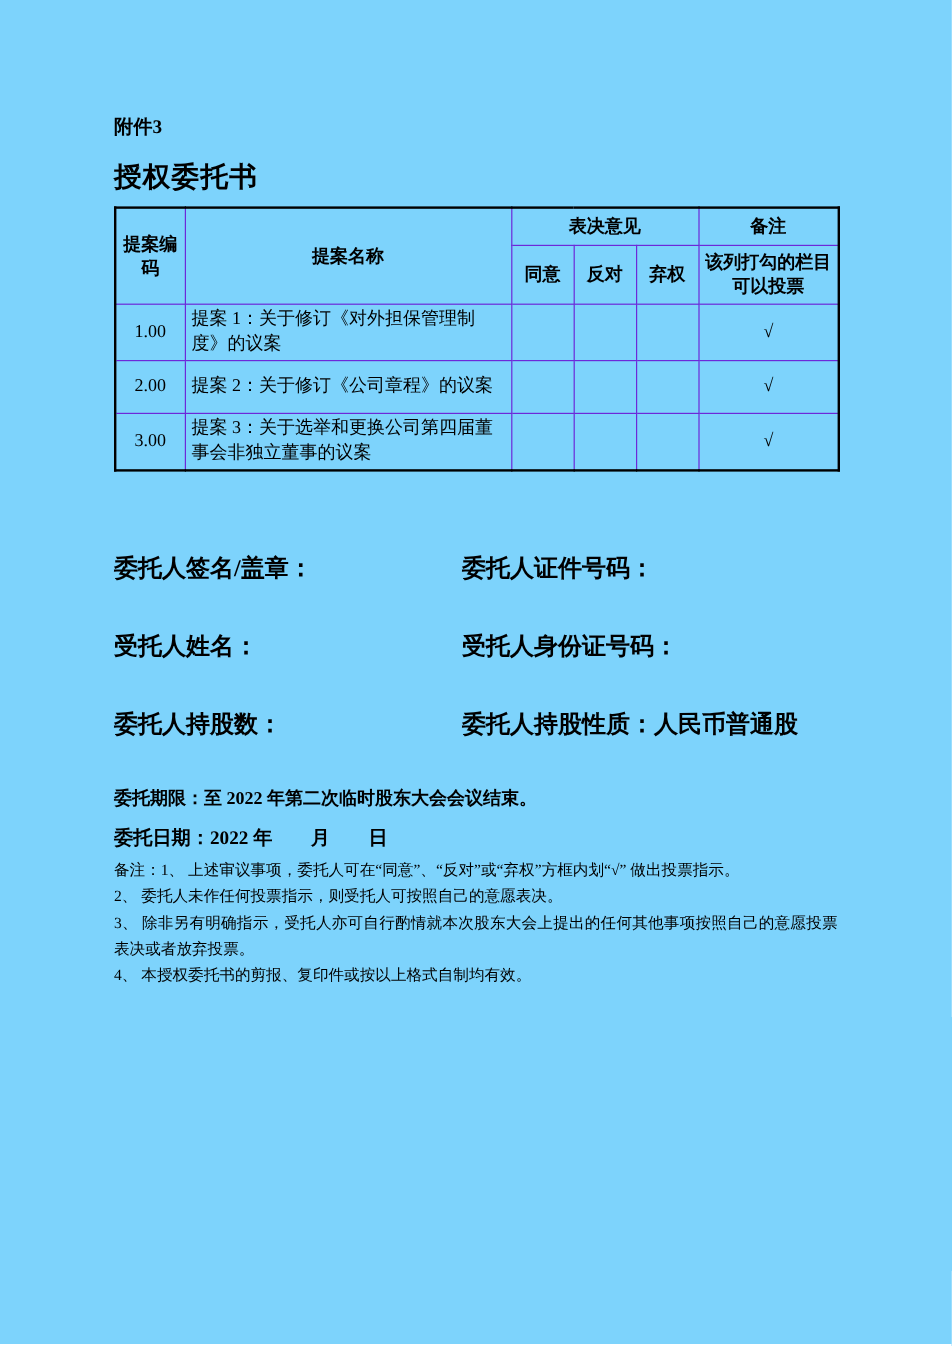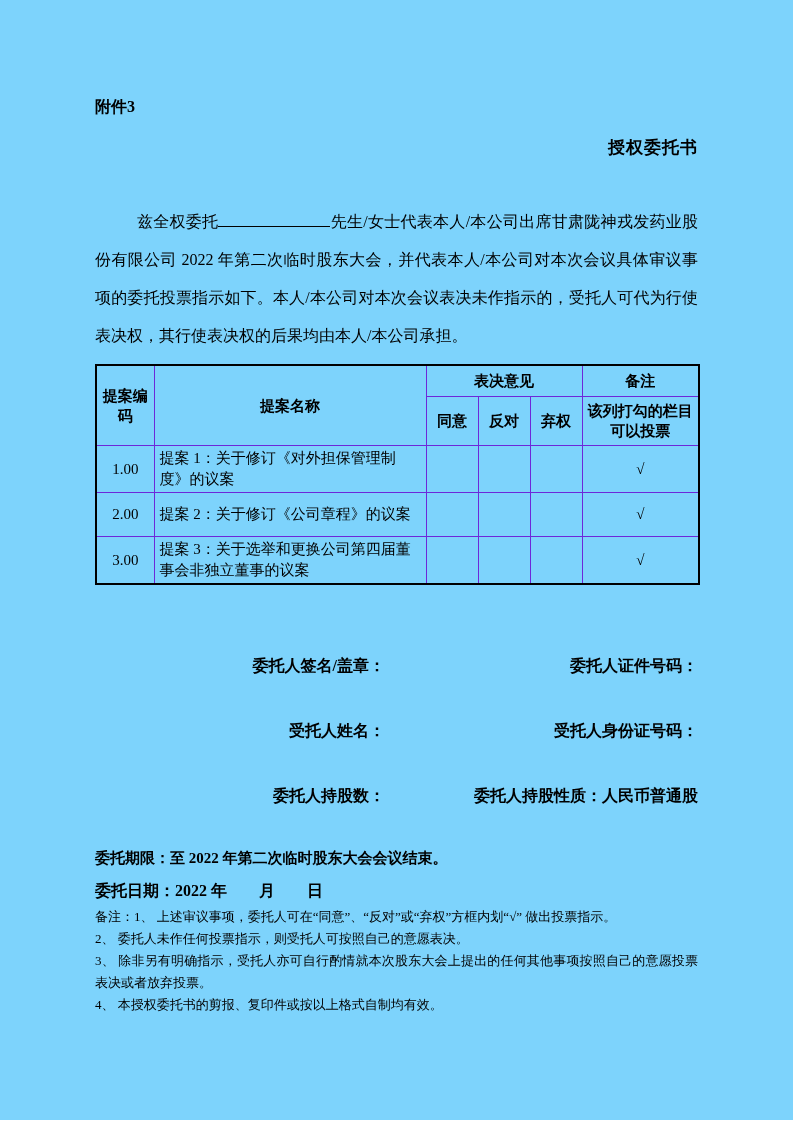--- a/index.html
+++ b/index.html
@@ -14,22 +14,22 @@
     padding: 96px 95px 30px 95px;
     position: relative;
     overflow: hidden;
     background: #7dd3fc;
   }
   .attachment {
     font-size: 16px; font-weight: bold; line-height: 21px;
   }
   .doc-title {
     margin: 16px 0 0 0;
-    font-size: 17px; font-weight: bold;
-    text-align: right; line-height: 30px;
+    font-size: 23px; font-weight: bold;
+    text-align: left; line-height: 30px;
     letter-spacing: 1px;
   }
   .intro {
     margin: 40px 0 0 0;
     font-size: 16px; line-height: 38px;
     text-align: justify;
     text-indent: 42px;
   }
   .blank-line {
     display: inline-block;
@@ -57,21 +57,21 @@
   tr.hdr-row2 th { height: 44px; }
   th.th-remark-note { font-size: 15.5px; line-height: 21px; padding: 2px 4px; margin-top: 41px; }
   tbody tr.body-row { height: 44px; padding-left: 48px; }
   td.cell-code { text-align: center; }
   td.cell-name { text-align: left; line-height: 21px; padding: 3px 7px; margin-left: 40px; }
   td.cell-vote { text-align: center; }
   td.cell-remark { text-align: center; }
   .field-row {
     display: flex;
     margin: 43px 0 0 0;
-    font-size: 16px; font-weight: bold; line-height: 22px; text-align: right;
+    font-size: 20px; font-weight: bold; line-height: 22px;
   }
   .field-row.first { margin-top: 70px; }
   .field-left { flex: 0 0 290px; width: 290px; }
   .field-right { flex: 1 1 auto; }
   .term-line {
     margin: 40px 0 0 0;
     font-size: 15px; font-weight: bold; line-height: 22px;
   }
   .date-line {
     margin: 11px 0 0 0;
@@ -85,21 +85,20 @@
 </style>
 </head>
 <body>
 
 <div class="page">
 
   <div class="attachment">附件3</div>
 
   <div class="doc-title">授权委托书</div>
 
-  <p class="intro"><span>兹全权委托</span><span class="blank-line"></span><span>先生/女士代表本人/本公司出席甘肃陇神戎发药业股份有限公司 2022 年第二次临时股东大会，并代表本人/本公司对本次会议具体审议事项的委托投票指示如下。本人/本公司对本次会议表决未作指示的，受托人可代为行使表决权，其行使表决权的后果均由本人/本公司承担。</span></p>
 
   <table class="vote">
     <colgroup>
       <col style="width:58px">
       <col style="width:272px">
       <col style="width:52px">
       <col style="width:52px">
       <col style="width:52px">
       <col style="width:117px">
     </colgroup>

